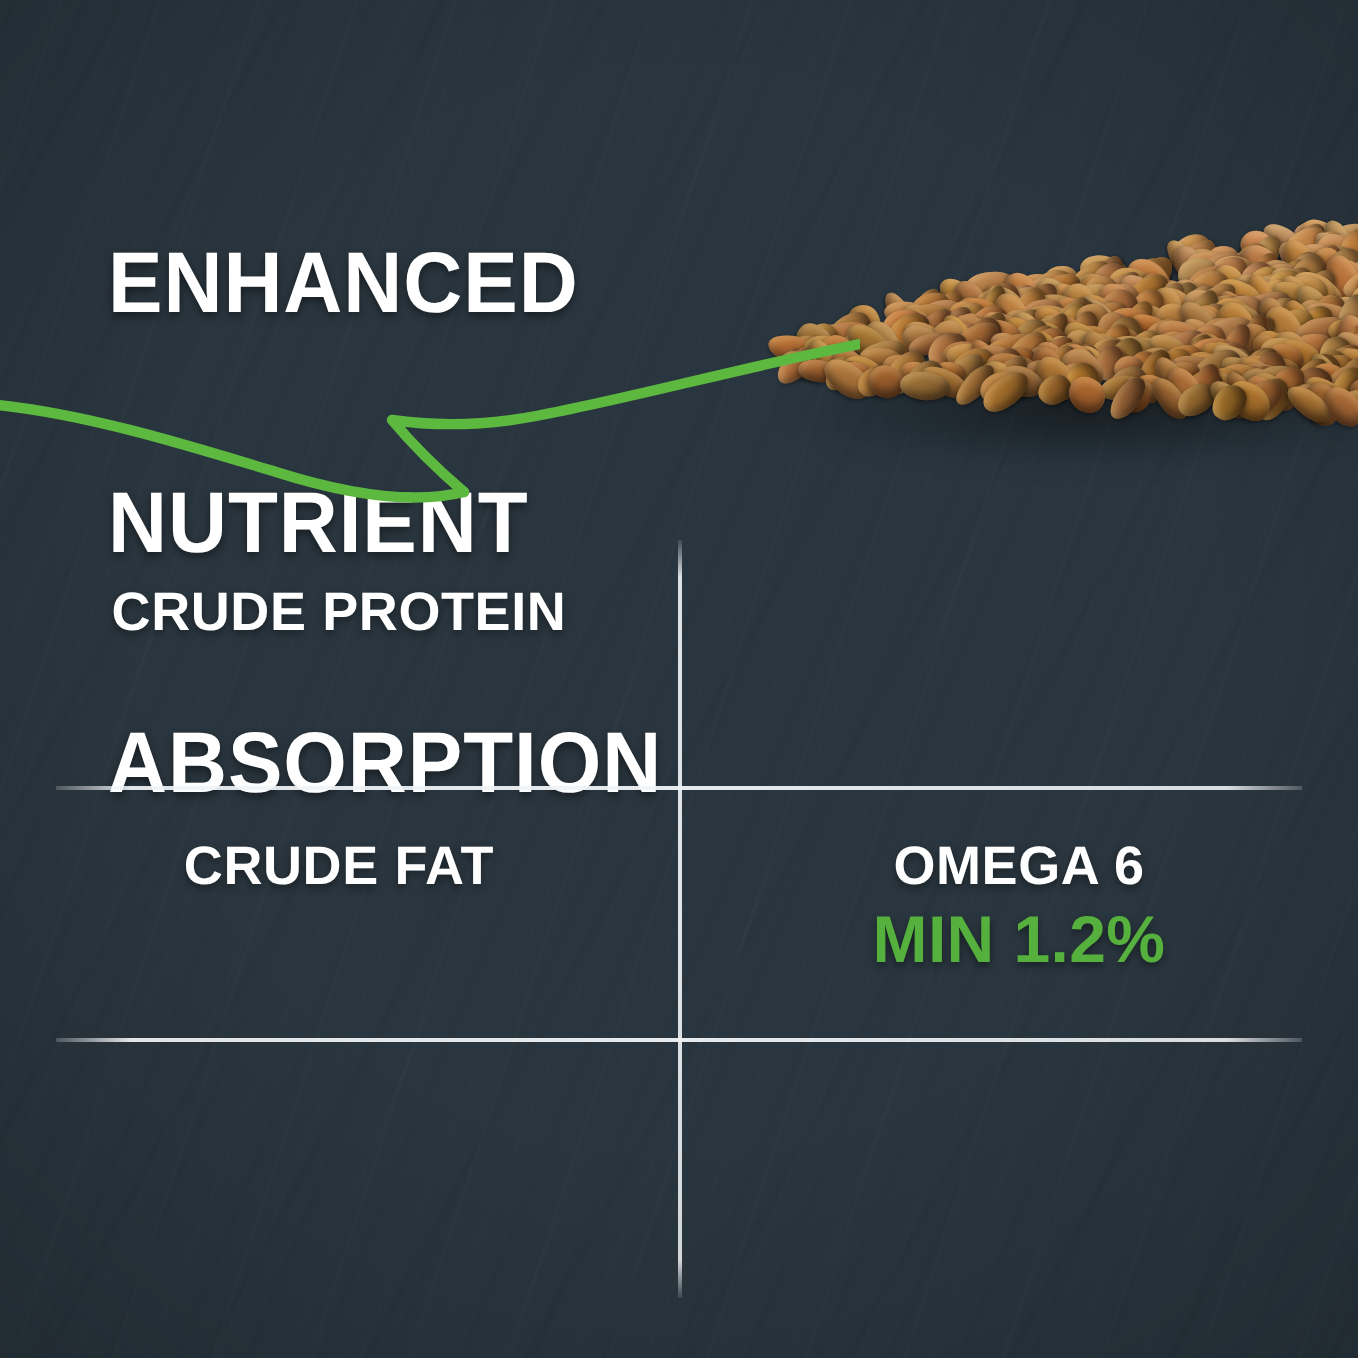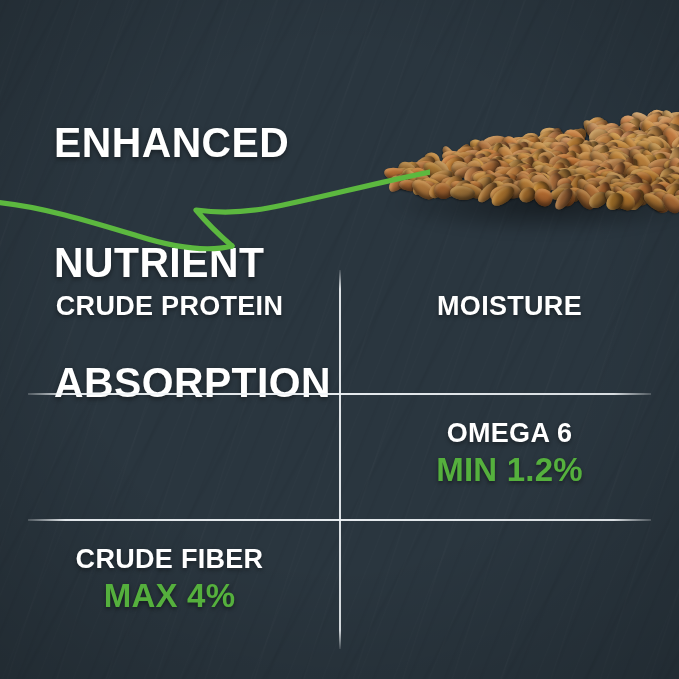--- a/index.html
+++ b/index.html
@@ -669,33 +669,29 @@
   <div class="grid">
     <div class="divider-h row1"></div>
     <div class="divider-h row2"></div>
     <div class="divider-v"></div>
 
     <div class="cell c0">
       <div class="cell-label">CRUDE PROTEIN</div>
     </div>
 
     <div class="cell c1">
-      <div class="cell-label">MOISTURE</div>
     </div>
 
     <div class="cell c2">
+      <div class="cell-label">CRUDE FAT</div>
     </div>
 
     <div class="cell c3">
       <div class="cell-label">OMEGA 6</div>
       <div class="cell-value">MIN 1.2%</div>
     </div>
 
-    <div class="cell c4">
-      <div class="cell-label">CRUDE FIBER</div>
-      <div class="cell-value">MAX 4%</div>
-    </div>
 
     <div class="cell c5">
     </div>
   </div>
 
 </div>
 
 </body></html>

